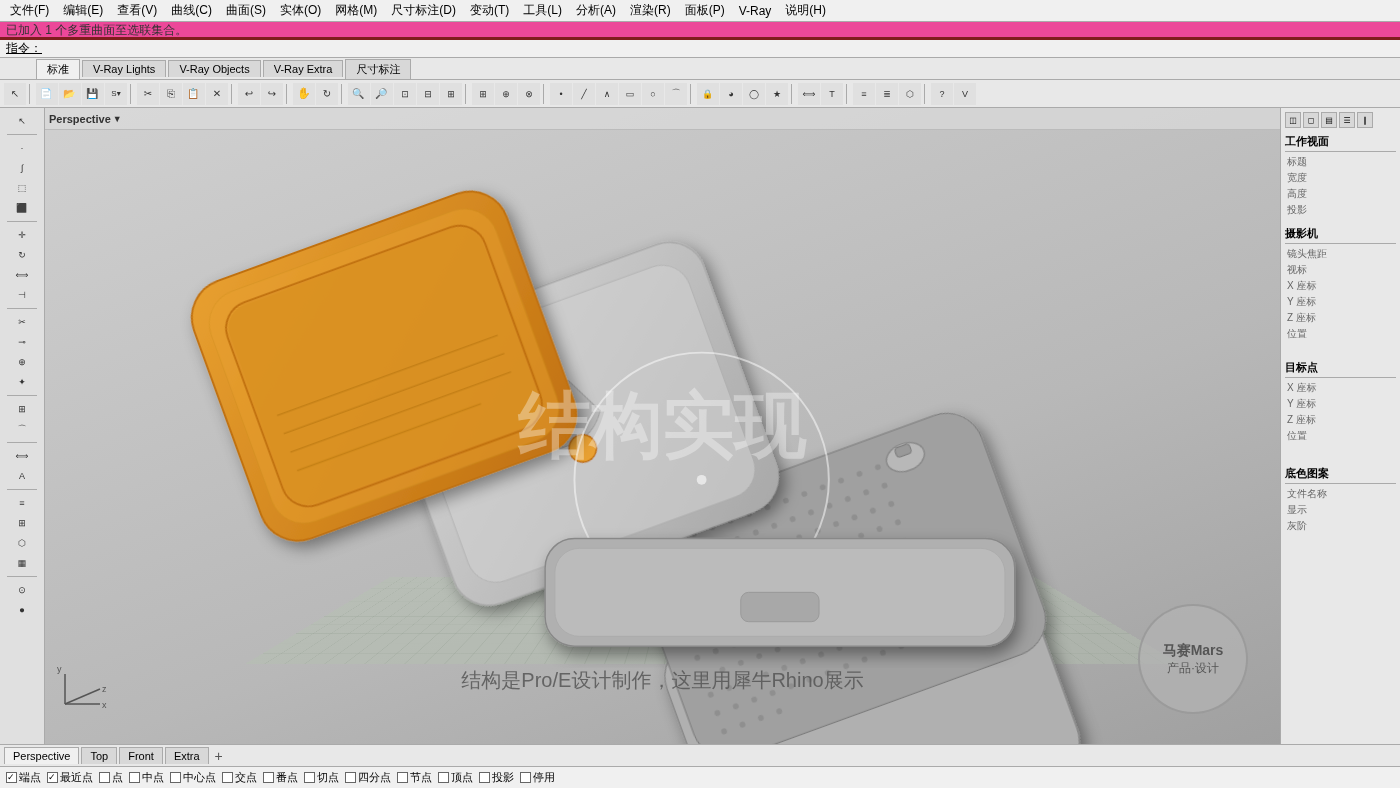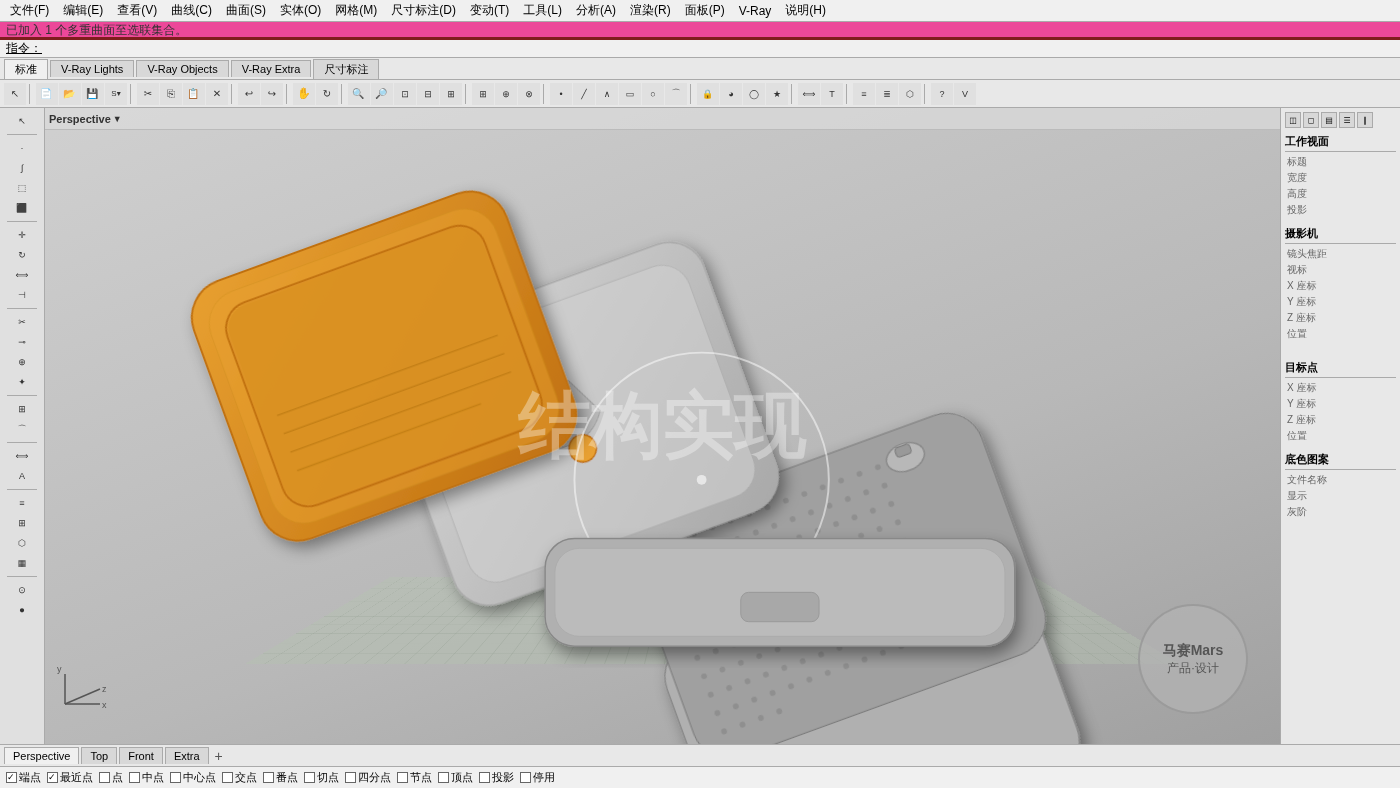--- a/index.html
+++ b/index.html
@@ -58,21 +58,21 @@
     }
     .toolbar-tab {
       padding: 2px 10px;
       border: 1px solid #aaa;
       border-bottom: none;
       background: #d8d8d8;
       font-size: 11px;
       cursor: pointer;
       margin-right: 2px;
     }
-    .toolbar-tab.active { background: #f0f0f0; }
+    .toolbar-tab.active { background: #f0f0f0; margin-left: 32px; }
 
     
     #icon-toolbar {
       height: 28px;
       background: #e8e8e8;
       border-bottom: 1px solid #aaa;
       display: flex;
       align-items: center;
       padding: 0 4px;
       gap: 1px;
@@ -703,20 +703,21 @@
         <g transform="translate(480,440)" filter="url(#shadow)">
           <rect x="0" y="0" width="480" height="110" rx="30" ry="30" fill="#b0b0b0" stroke="#888" stroke-width="1.5"></rect>
           <rect x="10" y="10" width="460" height="90" rx="25" ry="25" fill="#c0c0c0" stroke="#aaa" stroke-width="1" opacity="0.7"></rect>
 
           <rect x="200" y="55" width="80" height="30" rx="8" fill="#a8a8a8" stroke="#999" stroke-width="1"></rect>
         </g>
       </svg>
 
       <div id="watermark">结构实现</div>
 
+      <div id="bottom-text">结构是Pro/E设计制作，这里用犀牛Rhino展示</div>
 
       <div id="axes-indicator">
         <svg width="60" height="50" viewBox="0 0 60 50" xmlns="http://www.w3.org/2000/svg">
           <line x1="10" y1="40" x2="45" y2="25" stroke="#555" stroke-width="1.5"></line>
           <line x1="10" y1="40" x2="10" y2="10" stroke="#555" stroke-width="1.5"></line>
           <line x1="10" y1="40" x2="45" y2="40" stroke="#555" stroke-width="1.5"></line>
           <text x="47" y="28" font-size="9" fill="#555">z</text>
           <text x="47" y="44" font-size="9" fill="#555">x</text>
           <text x="2" y="8" font-size="9" fill="#555">y</text>
         </svg>
@@ -781,21 +782,21 @@
     <div class="rp-item">
       <span class="rp-label">Y 座标</span>
     </div>
     <div class="rp-item">
       <span class="rp-label">Z 座标</span>
     </div>
     <div class="rp-item">
       <span class="rp-label">位置</span>
     </div>
 
-    <div class="rp-section-title" style="margin-top:6px;font-family:Liberation Mono, monospace;">底色图案</div>
+    <div class="rp-section-title" style="margin-top:20px;font-family:Liberation Mono, monospace;">底色图案</div>
     <div class="rp-item">
       <span class="rp-label">文件名称</span>
     </div>
     <div class="rp-item">
       <span class="rp-label">显示</span>
     </div>
     <div class="rp-item">
       <span class="rp-label">灰阶</span>
     </div>
   </div>

